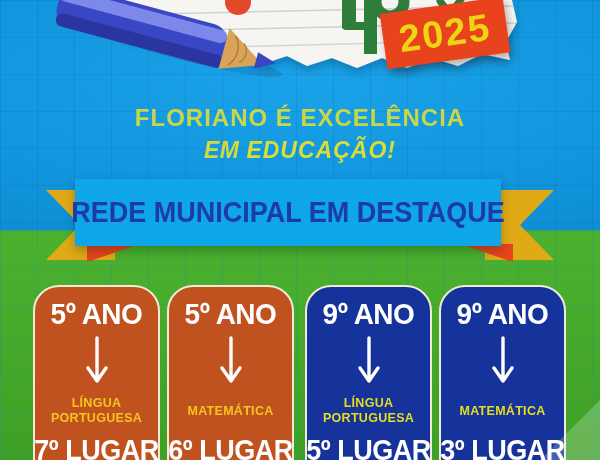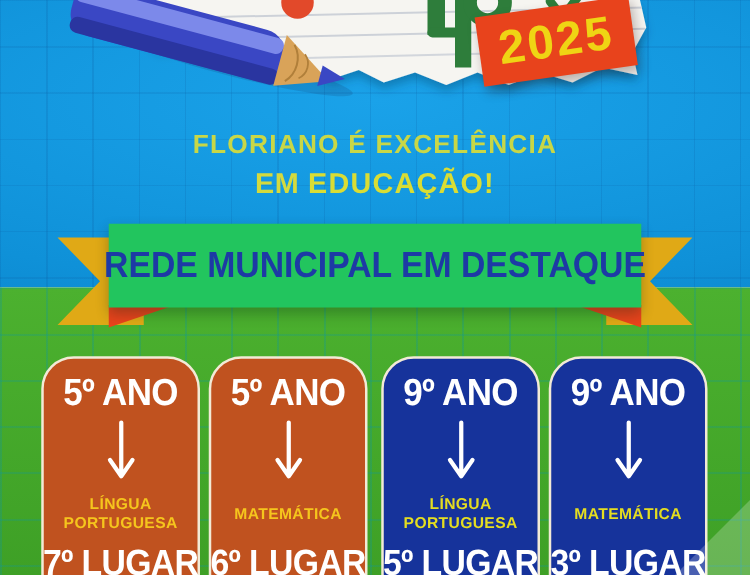--- a/index.html
+++ b/index.html
@@ -38,32 +38,32 @@
     box-shadow:2px 5px 9px rgba(40,10,0,.3);
   }
   .badge span {
     color:#efd414; font-size:38px; font-weight:800; letter-spacing:2px;
     line-height:1;
   }
 
   
   .headline { position:absolute; top:104px; left:0; width:600px; text-align:center; }
   .headline .h1 {
-    color:#c8d747; font-size:21px; font-weight:600; letter-spacing:1px;
+    color:#c8d747; font-size:24px; font-weight:600; letter-spacing:1px;
   }
   .headline .h2 {
-    margin-top:5px; color:#d4da3e; font-size:23px; font-weight:600; letter-spacing:.5px;
+    margin-top:5px; color:#d4da3e; font-size:23px; font-weight:600; letter-spacing:.5px;font-style:italic;
   }
   .headline .h2 b { font-weight:800; color:#d9dd34; letter-spacing:1px; }
 
   
   .ribbon { position:absolute; top:170px; left:0; width:600px; height:100px; }
   .ribbon-main {
-    position:absolute; left:87px; top:9px; width:426px; height:67px;
-    background:#22c55e;
+    position:absolute; left:75px; top:9px; width:426px; height:67px;
+    background:#0ea5e9;
     display:flex; align-items:center; justify-content:center;
     box-shadow:0 5px 10px rgba(0,40,20,.30);
   }
   .ribbon-main span {
     color:#1d3aa5; font-size:27px; font-weight:800; letter-spacing:0;
     white-space:nowrap; transform:scaleY(1.08);
   }
 
   
   .cards { position:absolute; top:285px; left:0; width:480px; height:175px; }

